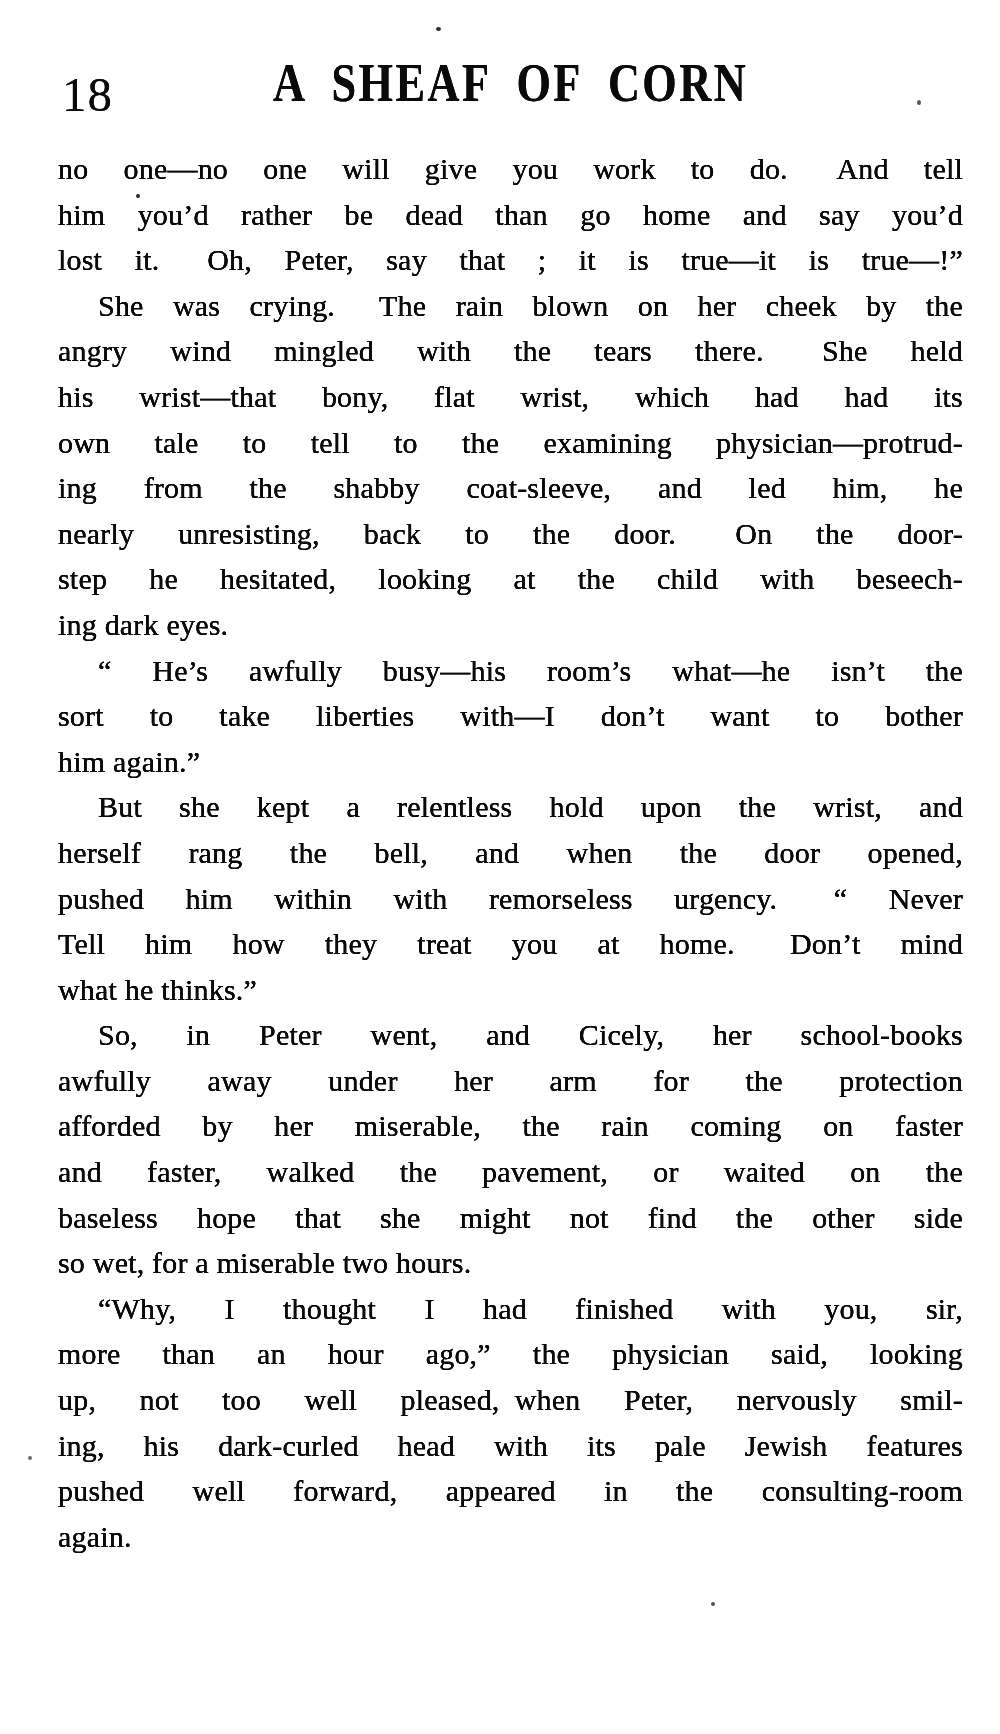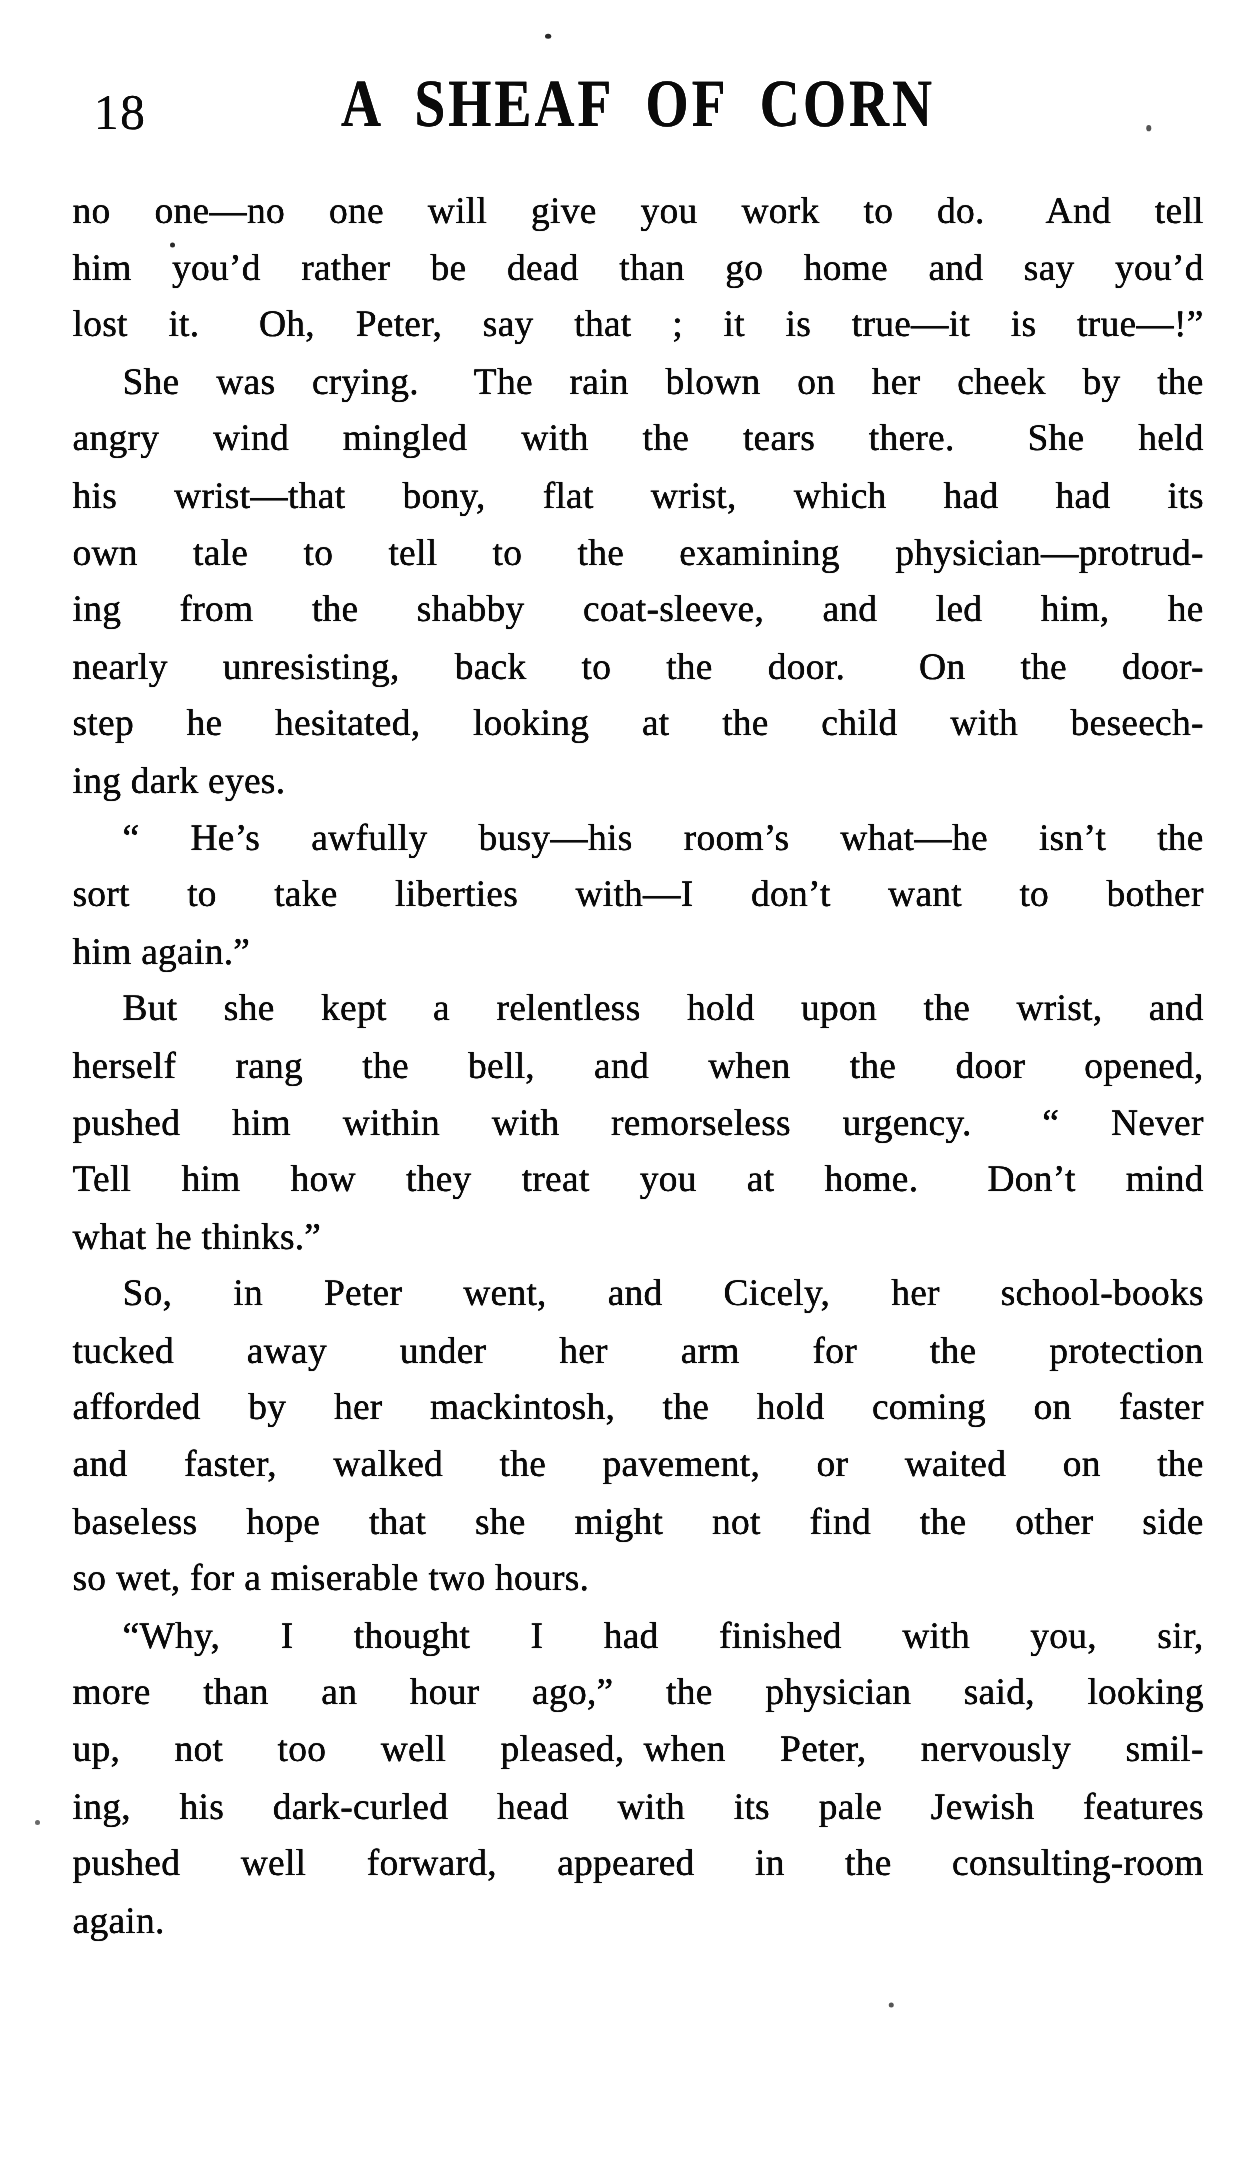--- a/index.html
+++ b/index.html
@@ -10,22 +10,22 @@
     overflow: hidden;
     font-family: "Liberation Serif", serif;
     color: #0a0a0a;
   }
   .page {
     position: absolute; inset: 0;
   }
   
   .header { position: absolute; left: 58px; top: 0; width: 905px; height: 130px; }
   .page-number {
-    position: absolute; left: 17px; top: 70px;
-    font-size: 40px; line-height: 1;
+    position: absolute; left: 4px; top: 70px;
+    font-size: 49px; line-height: 1;
     font-variant-numeric: oldstyle-nums;
     font-feature-settings: "onum" 1;
     letter-spacing: 1px;
     text-shadow: 0 0 0.5px currentColor;
   }
   .running-title {
     position: absolute; left: 0; top: 56px; width: 100%;
     margin: 0;
     text-align: center;
     font-size: 54px; line-height: 1;
@@ -100,22 +100,22 @@
       </div>
       <div class="paragraph indent">
         <div class="line">But she kept a relentless hold upon the wrist, and</div>
         <div class="line">herself rang the bell, and when the door opened,</div>
         <div class="line">pushed him within with remorseless urgency.  “ Never</div>
         <div class="line">Tell him how they treat you at home.  Don’t mind</div>
         <div class="line last">what he thinks.”</div>
       </div>
       <div class="paragraph indent">
         <div class="line">So, in Peter went, and Cicely, her school-books</div>
-        <div class="line">tucked away under her arm for the protection</div>
-        <div class="line">afforded by her mackintosh, the hold coming on faster</div>
+        <div class="line">awfully away under her arm for the protection</div>
+        <div class="line">afforded by her miserable, the rain coming on faster</div>
         <div class="line">and faster, walked the pavement, or waited on the</div>
         <div class="line">baseless hope that she might not find the other side</div>
         <div class="line last">so wet, for a miserable two hours.</div>
       </div>
       <div class="paragraph indent">
         <div class="line">“Why, I thought I had finished with you, sir,</div>
         <div class="line">more than an hour ago,” the physician said, looking</div>
         <div class="line">up, not too well pleased, when Peter, nervously smil-</div>
         <div class="line">ing, his dark-curled head with its pale Jewish features</div>
         <div class="line">pushed well forward, appeared in the consulting-room</div>

